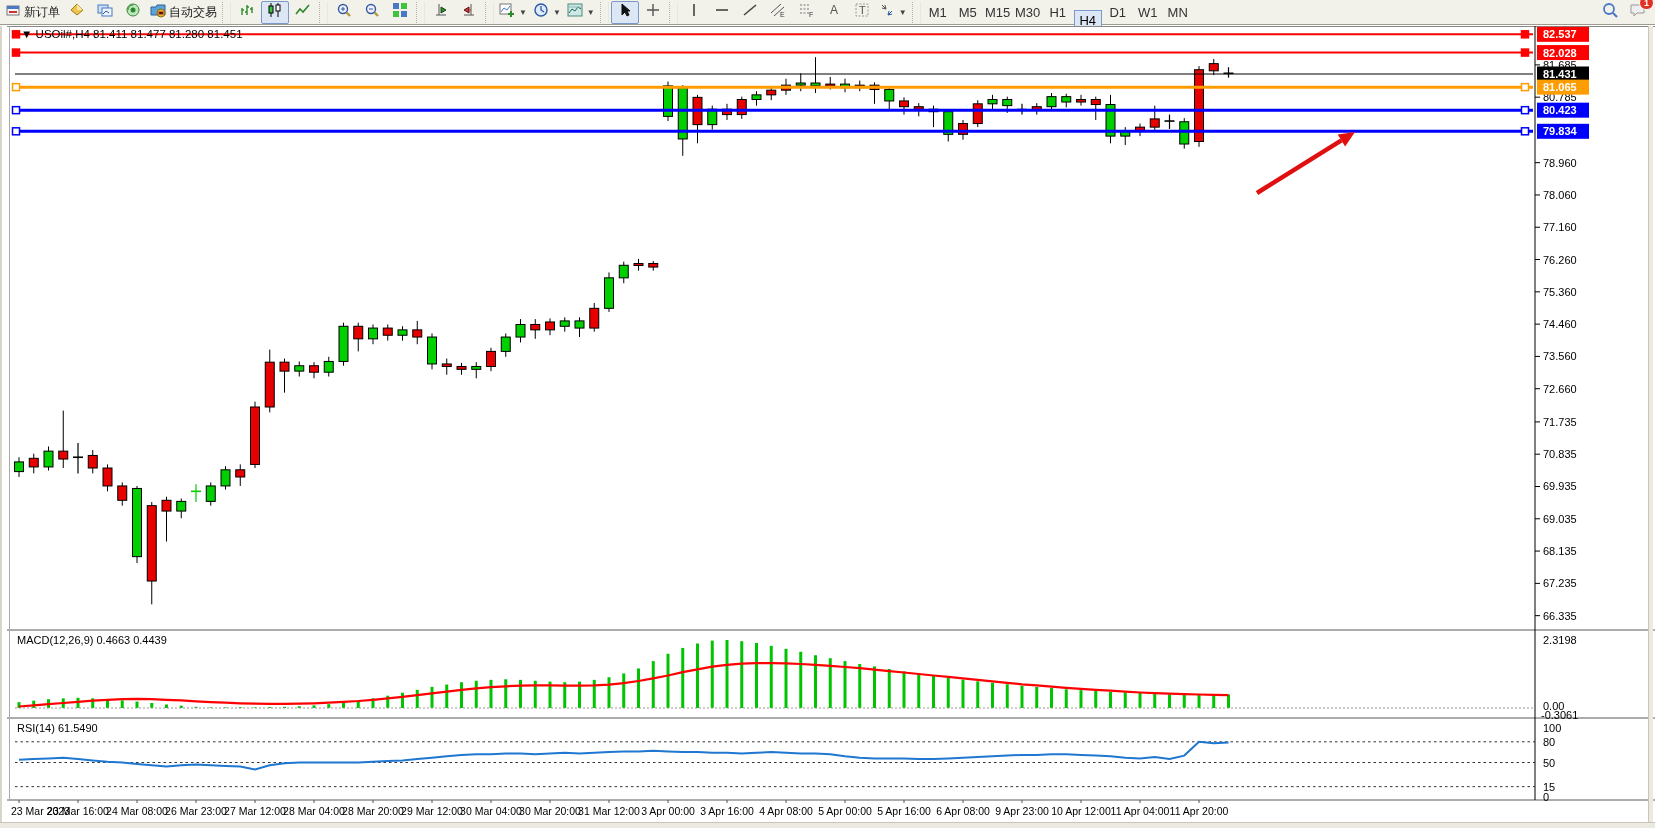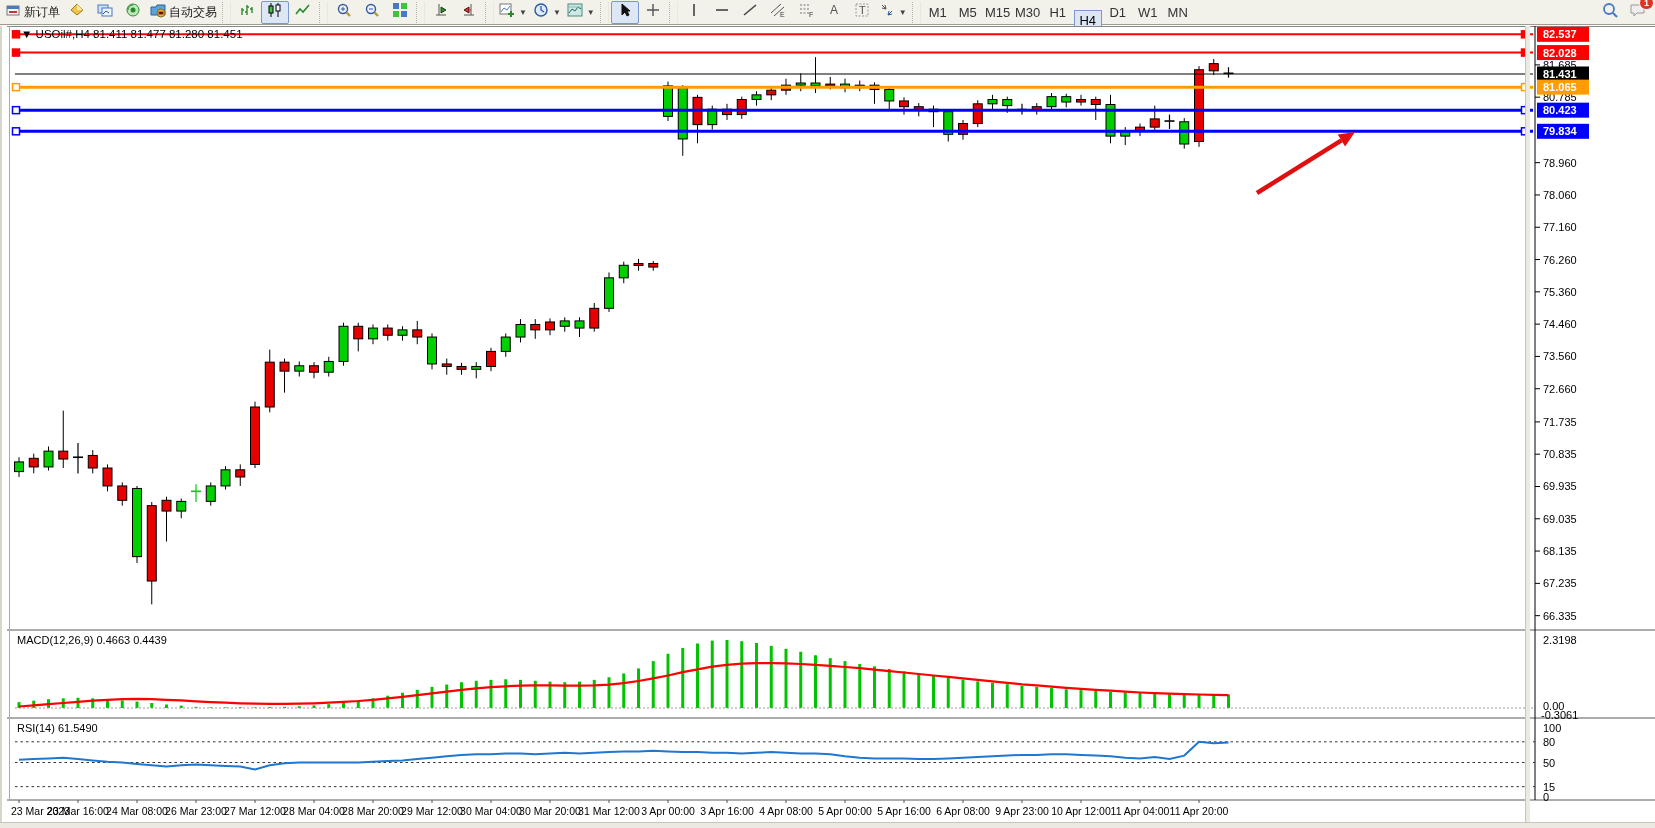--- a/index.html
+++ b/index.html
@@ -1,17 +1,17 @@
 <!DOCTYPE html>
 <html><head>
 <meta charset="utf-8">
 <style>
   html,body{margin:0;padding:0;background:#fff;width:1655px;height:828px;overflow:hidden;
     font-family:"Liberation Sans",sans-serif;}
-  #app{position:relative;width:1530px;height:828px;background:#fff;}
+  #app{position:relative;width:1653px;height:828px;background:#fff;}
   
   #toolbar{position:absolute;left:0;top:0;width:1655px;height:25px;background:#f2f1ea;
     border-bottom:1px solid #9e9a8e;display:flex;align-items:center;padding-left:2px;box-sizing:border-box;}
   .tb-sep{width:7px;height:21px;margin:0 2px;border-left:1px dotted #b6b2a6;border-right:1px solid #e8e6dd;}
   .tb-btn{height:21px;min-width:22px;display:flex;align-items:center;justify-content:center;
     border:1px solid transparent;border-radius:2px;padding:0 2px;gap:3px;cursor:default;}
   .tb-btn.active{border:1px solid #7a98c9;background:#dce6f5;}
   .tb-btn .lbl{font-size:12px;color:#1a1a1a;white-space:nowrap;}
   .tb-btn .dd{font-size:8px;color:#444;margin-left:1px;}
   .tf-btn{height:19px;min-width:26px;display:flex;align-items:center;justify-content:center;

